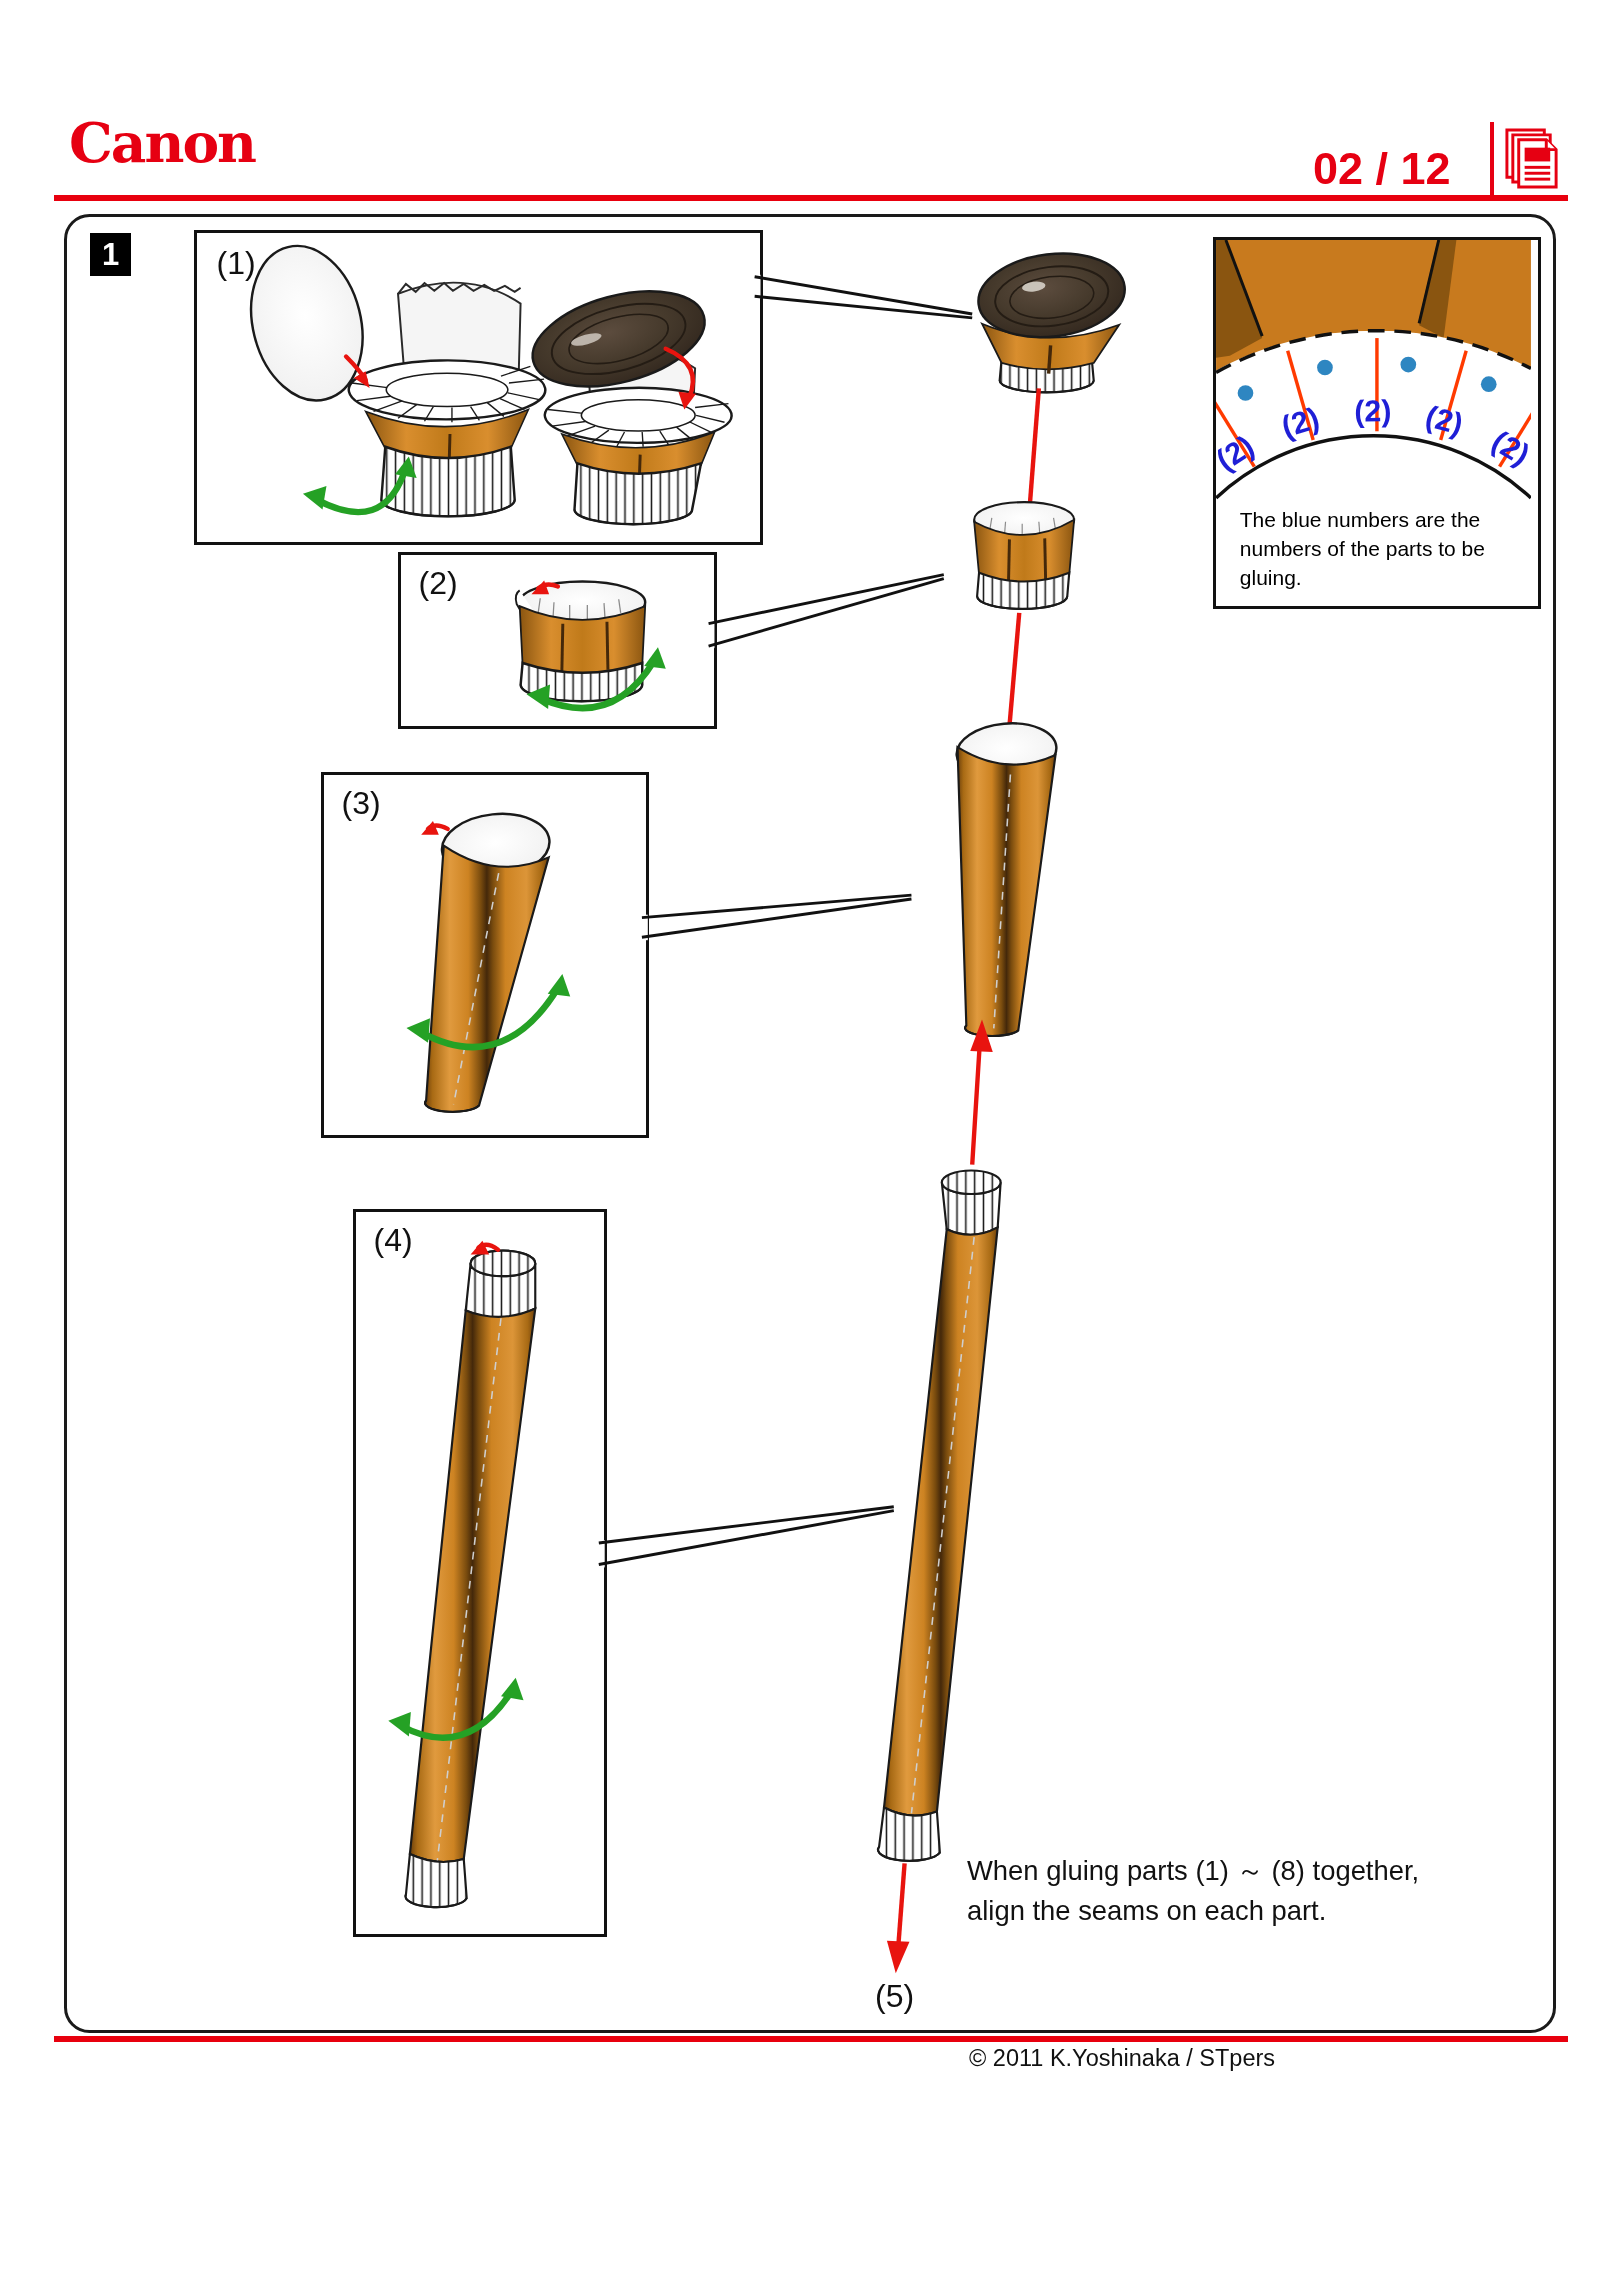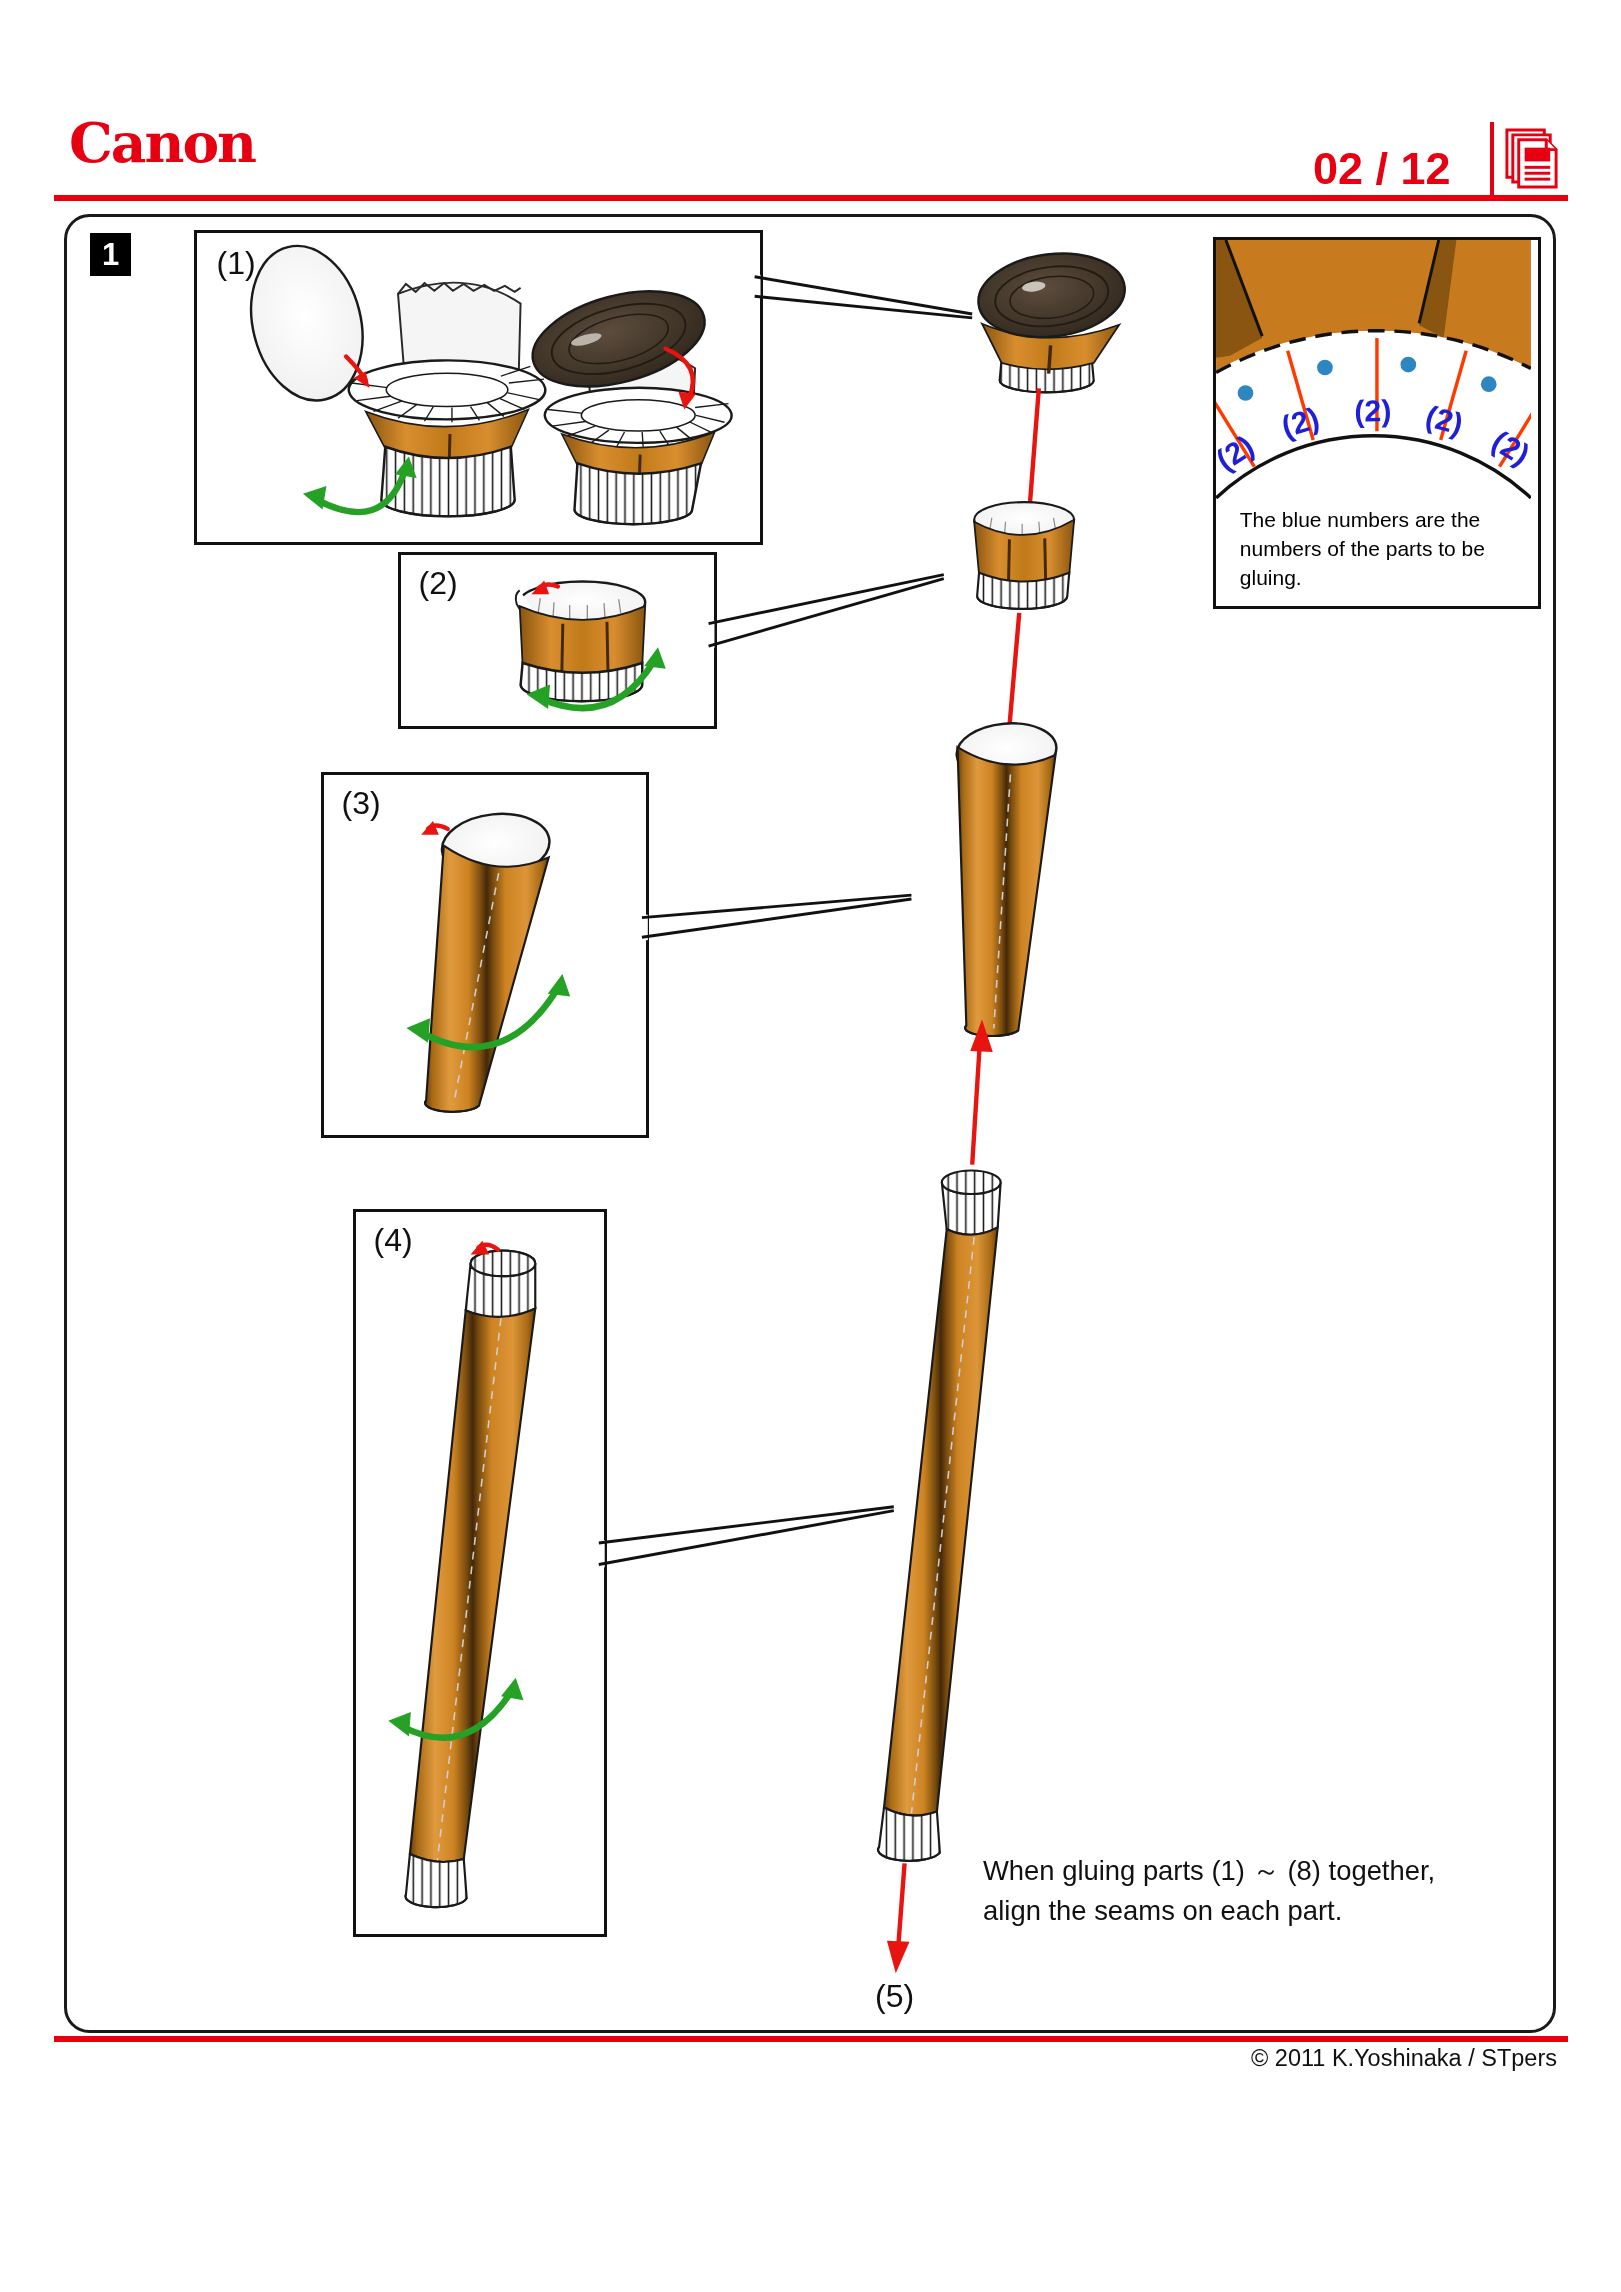--- a/index.html
+++ b/index.html
@@ -23,23 +23,23 @@
   .box1{left:194px;top:230px;width:563px;height:309px;}
   .box2{left:398px;top:552px;width:313px;height:171px;}
   .box3{left:321px;top:772px;width:322px;height:360px;}
   .box4{left:353px;top:1209px;width:248px;height:722px;}
   .detail-box{left:1213px;top:237px;width:322px;height:366px;border:3.9px solid #111;background:#fff;overflow:hidden;}
   .box-label{font-size:32px;color:#111;}
   .ibox svg,.detail-box svg{position:absolute;left:0;top:0;}
 
   .caption{left:7.8px;top:265px;width:306px;font-size:21px;line-height:29px;color:#000;margin-left:16px;}
 
-  .note-text{left:967px;top:1851px;font-size:27.4px;line-height:40px;color:#111;margin-left:16px;}
+  .note-text{left:967px;top:1851px;font-size:27.4px;line-height:40px;color:#111;}
   .part5-label{left:875px;top:1978px;font-size:32px;color:#111;}
-  .copyright{left:969px;top:2045px;width:588px;text-align:right;font-size:23.5px;color:#111;}
+  .copyright{left:969px;top:2045px;width:588px;text-align:left;font-size:23.5px;color:#111;}
 
   .overlay{left:0;top:0;pointer-events:none;}
   .gArr{stroke:#25a125;stroke-width:6.5;fill:none;stroke-linecap:round;}
   .gHead{fill:#25a125;stroke:none;}
   .rArr{stroke:#e8140f;stroke-width:4.5;fill:none;stroke-linecap:round;}
   .rHead{fill:#e8140f;stroke:none;}
   .callout{stroke:#111;stroke-width:3;fill:none;}
 </style>
 </head>
 <body>

